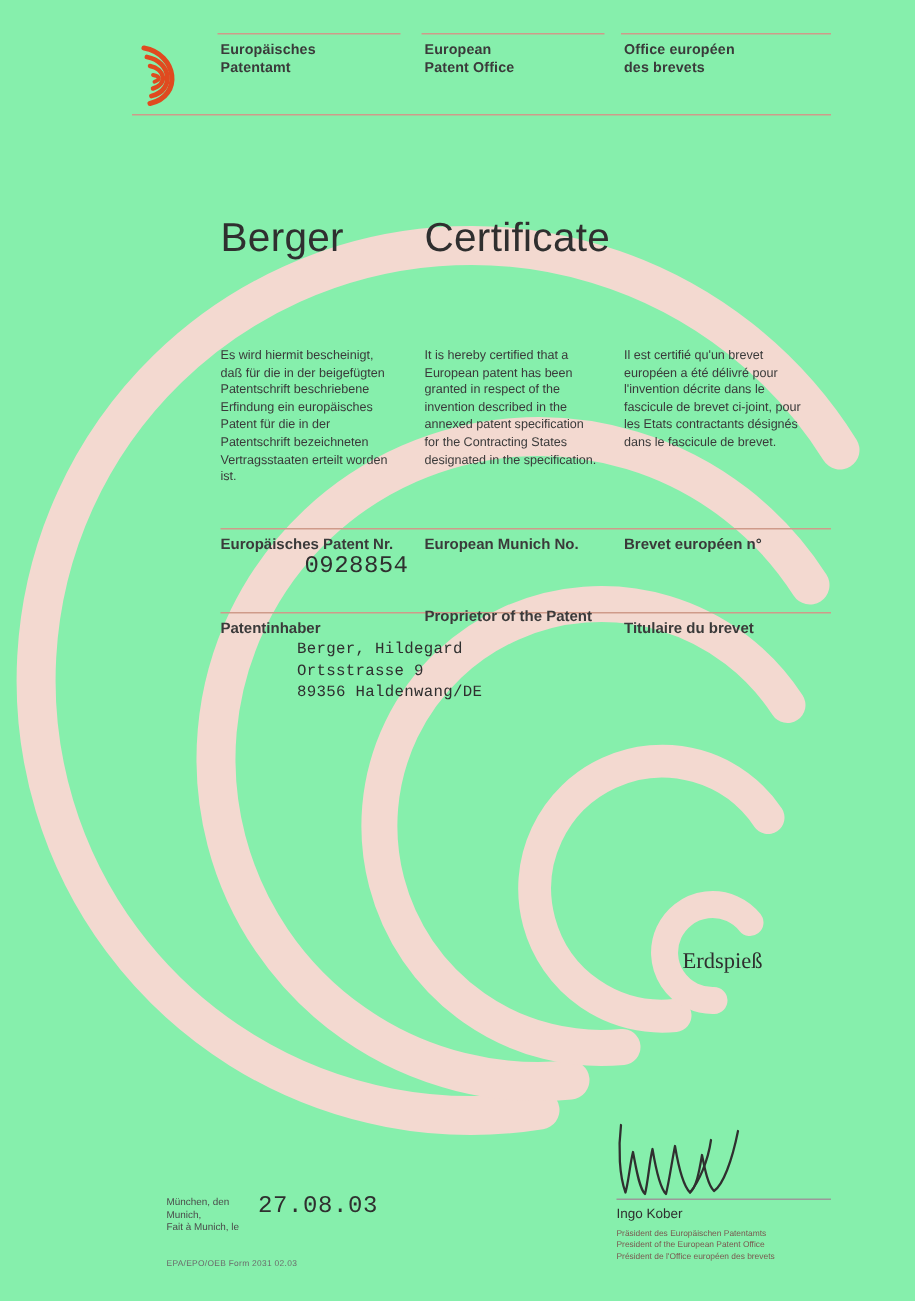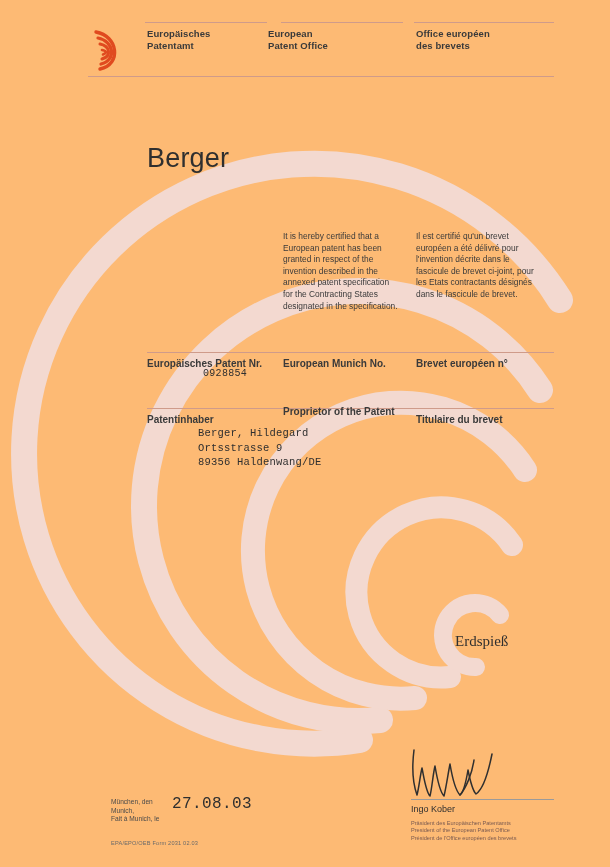--- a/index.html
+++ b/index.html
@@ -7,21 +7,21 @@
     padding: 0;
     background: #ffffff;
   }
   body {
     font-family: "Liberation Sans", sans-serif;
   }
   #page {
     position: relative;
     width: 610px;
     height: 867px;
-    background: #fdba74;
+    background: #86efac;
     overflow: hidden;
   }
 
   
   .bg-swirl {
     position: absolute;
     left: 0;
     top: 0;
     width: 610px;
     height: 867px;
@@ -50,21 +50,21 @@
   .org-block {
     position: absolute;
     top: 28px;
     font-size: 9.5px;
     font-weight: bold;
     color: #3a3a3a;
     line-height: 11.5px;
     letter-spacing: 0.1px;
   }
   .org-1 { left: 147px; }
-  .org-2 { left: 268px; }
+  .org-2 { left: 283px; }
   .org-3 { left: 416px; }
 
   .logo {
     position: absolute;
     left: 88px;
     top: 26px;
     width: 46px;
     height: 48px;
   }
 
@@ -122,21 +122,21 @@
   .lbl-pat-en { left: 283px; top: 358px; }
   .lbl-pat-fr { left: 416px; top: 358px; }
 
   .lbl-hold-de { left: 147px; top: 414px; }
   .lbl-hold-en { left: 283px; top: 406px; }
   .lbl-hold-fr { left: 416px; top: 414px; text-align: center; }
 
   .mono-value {
     position: absolute;
     font-family: "Liberation Mono", "DejaVu Sans Mono", monospace;
-    font-size: 10px;
+    font-size: 16px;
     color: #2f2f2f;
     letter-spacing: 0.3px;
   }
   .patent-number { left: 203px; top: 368px; }
 
   .holder-block {
     position: absolute;
     left: 198px;
     top: 426px;
     font-family: "Liberation Mono", "DejaVu Sans Mono", monospace;
@@ -247,21 +247,23 @@
     <div class="org-block org-1" style="white-space: pre-line;">Europäisches
 Patentamt</div>
     <div class="org-block org-2" style="white-space: pre-line;">European
 Patent Office</div>
     <div class="org-block org-3" style="white-space: pre-line;">Office européen
 des brevets</div>
 
     <div class="header-underline"></div>
 
     <div class="title title-de">Berger</div>
-
+    <div class="title title-en">Certificate</div>
+
+    <div class="para para-de">Es wird hiermit bescheinigt, daß für die in der beigefügten Patentschrift beschriebene Erfindung ein europäisches Patent für die in der Patentschrift bezeichneten Vertragsstaaten erteilt worden ist.</div>
     <div class="para para-en">It is hereby certified that a European patent has been granted in respect of the invention described in the annexed patent specification for the Contracting States designated in the specification.</div>
     <div class="para para-fr">Il est certifié qu'un brevet européen a été délivré pour l'invention décrite dans le fascicule de brevet ci-joint, pour les Etats contractants désignés dans le fascicule de brevet.</div>
 
     <div class="sec-rule rule-patent"></div>
     <div class="sec-label lbl-pat-de">Europäisches Patent Nr.</div>
     <div class="sec-label lbl-pat-en">European Munich No.</div>
     <div class="sec-label lbl-pat-fr">Brevet européen n°</div>
     <div class="mono-value patent-number">0928854</div>
 
     <div class="sec-rule rule-holder"></div>

